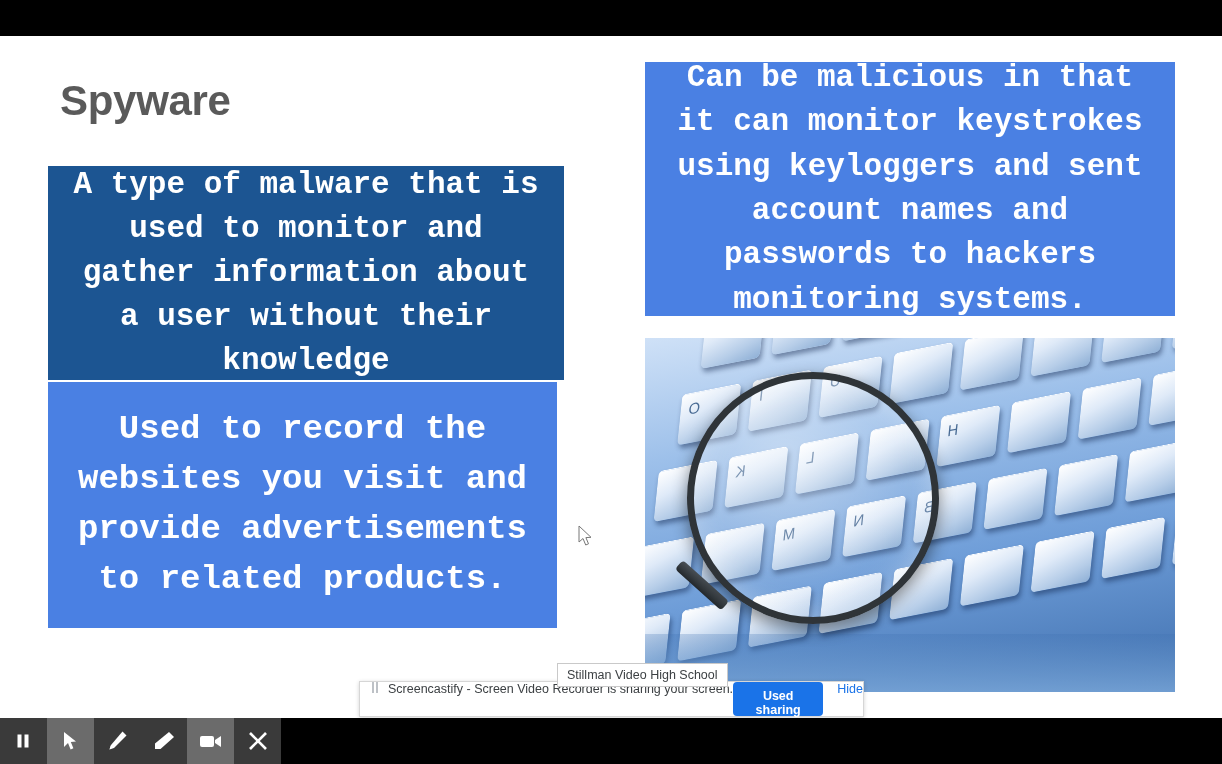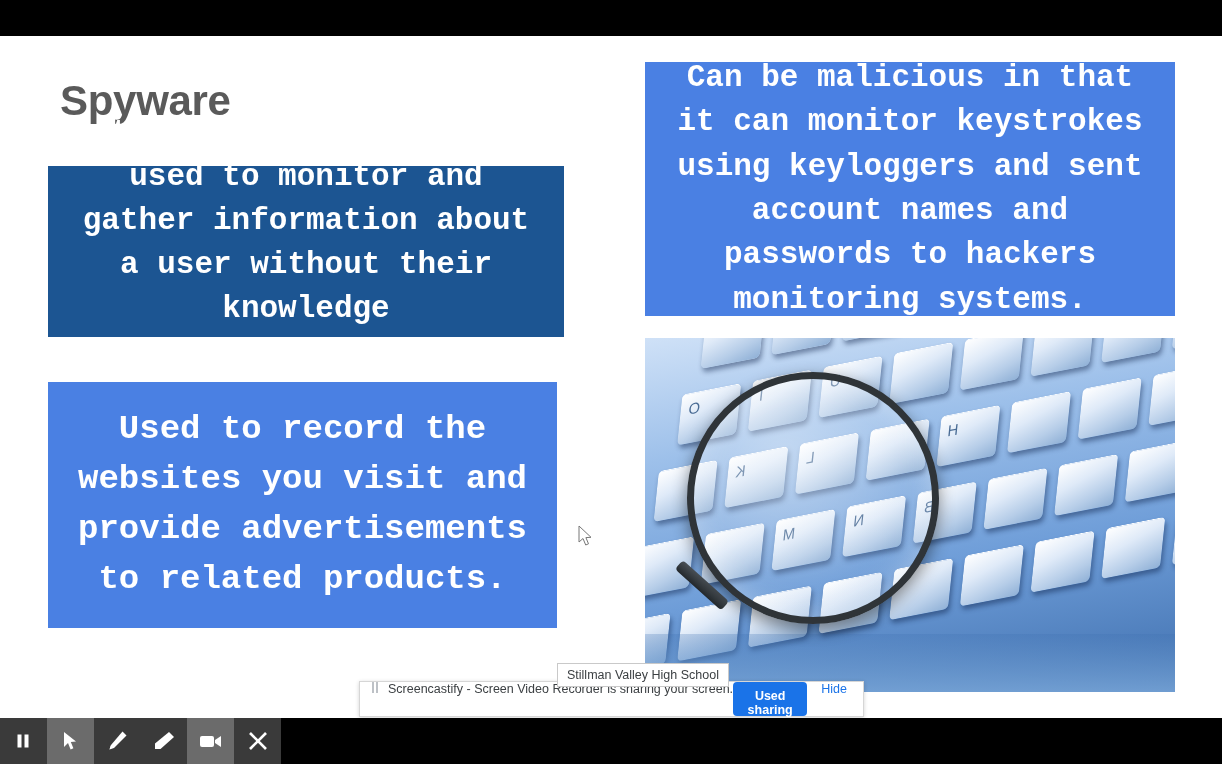--- a/index.html
+++ b/index.html
@@ -70,26 +70,25 @@
   .textbox p {
     margin: 0;
     width: 100%;
     font-family: Liberation Mono, monospace;
   }
 
   #box-definition {
     left: 48px;
     top: 130px;
     width: 516px;
-    height: 171px;
+    height: 214px;
     background: #1c5592;
     font-size: 31px;
     line-height: 1.42;
     padding: 6px 24px;
-    align-items: flex-end;
   }
 
   #box-advertising {
     left: 48px;
     top: 346px;
     width: 509px;
     height: 246px;
     background: #4a80e3;
     font-size: 34px;
     line-height: 1.47;
@@ -235,21 +234,20 @@
     border: none;
     border-radius: 4px;
     padding: 7px 13px;
     margin-right: 14px;
     cursor: pointer;
     font-family: "Liberation Sans", sans-serif;
   }
   #hide-link {
     color: #1a73e8;
     font-size: 12.5px;
-    margin-right: 16px;
     cursor: pointer;
     white-space: nowrap;
   }
 
   
   #recorder-toolbar {
     position: absolute;
     left: 0;
     top: 718px;
     width: 281px;
@@ -368,21 +366,21 @@
       <div id="magnifier-handle"></div>
       <div id="magnifier"></div>
     </div>
 
     <svg id="mouse-cursor" viewBox="0 0 16 22">
       <polygon points="1,1 1,17 5,13.5 7.7,20 10.5,18.8 7.9,12.6 13,12.3" fill="#ffffff" stroke="#777777" stroke-width="1"></polygon>
     </svg>
 
   </div>
 
-  <div id="share-tooltip">Stillman Valley High School</div>
+  <div id="share-tooltip">Stillman Video High School</div>
 
   <div id="share-bar">
     <span id="share-pause-icon">
       <i></i>
         <i></i>
     </span>
     <span id="share-message">Screencastify - Screen Video Recorder is sharing your screen.</span>
     <button id="stop-sharing-button">Used sharing</button>
     <span id="hide-link">Hide</span>
   </div>

